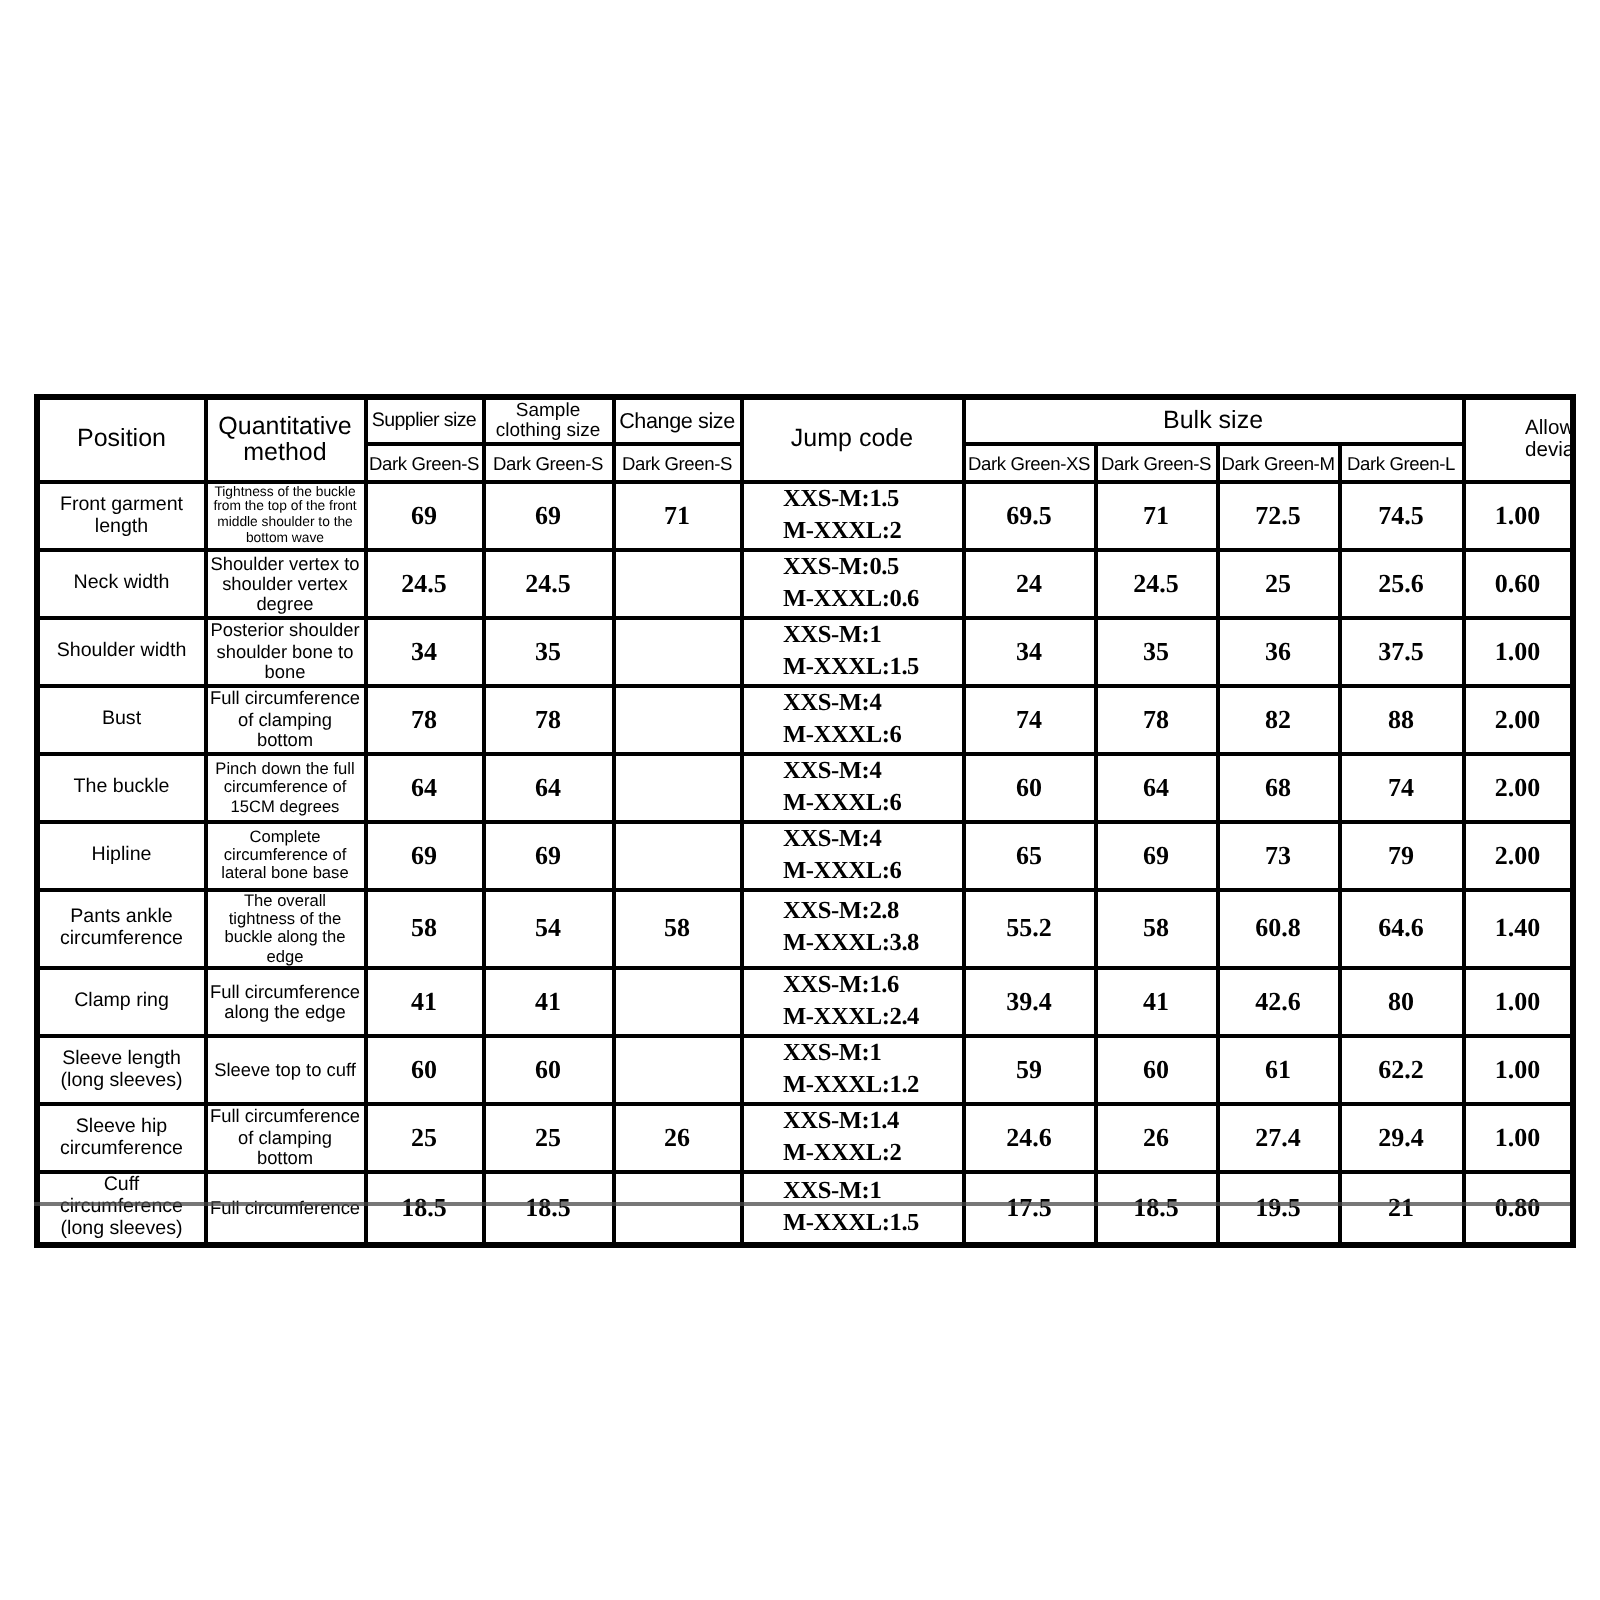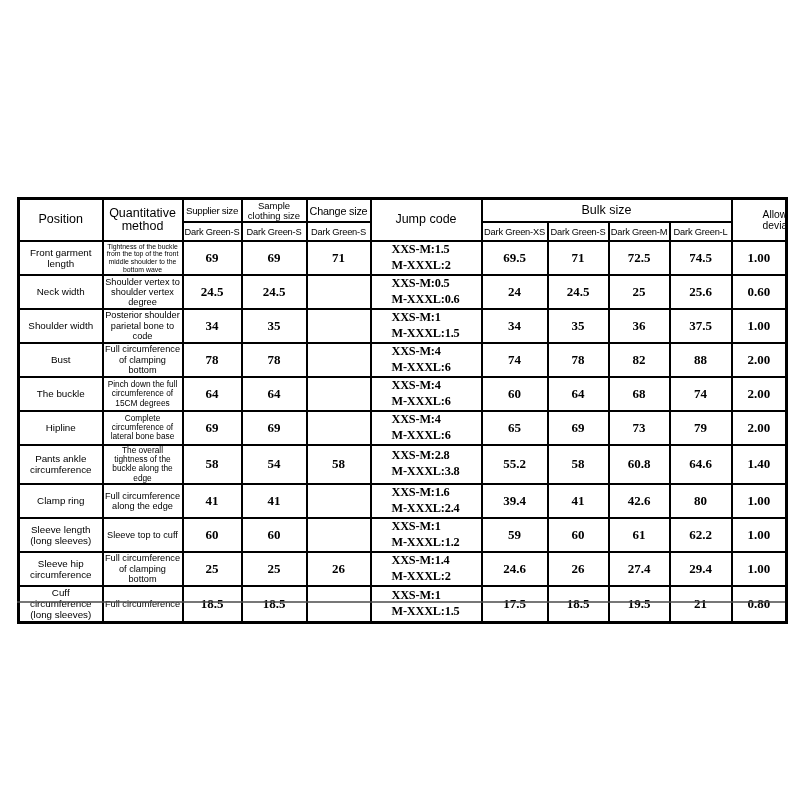--- a/index.html
+++ b/index.html
@@ -155,21 +155,21 @@
             <div>M-XXXL:0.6</div>
           </td>
           <td class="num">24</td>
           <td class="num">24.5</td>
           <td class="num">25</td>
           <td class="num">25.6</td>
           <td class="num">0.60</td>
         </tr>
         <tr>
           <td class="pos">Shoulder width</td>
-          <td class="met m-norm">Posterior shoulder parietal bone to code</td>
+          <td class="met m-norm">Posterior shoulder shoulder bone to bone</td>
           <td class="num">34</td>
           <td class="num">35</td>
           <td class="num"></td>
           <td class="jump">
             <div>XXS-M:1</div>
             <div>M-XXXL:1.5</div>
           </td>
           <td class="num">34</td>
           <td class="num">35</td>
           <td class="num">36</td>

